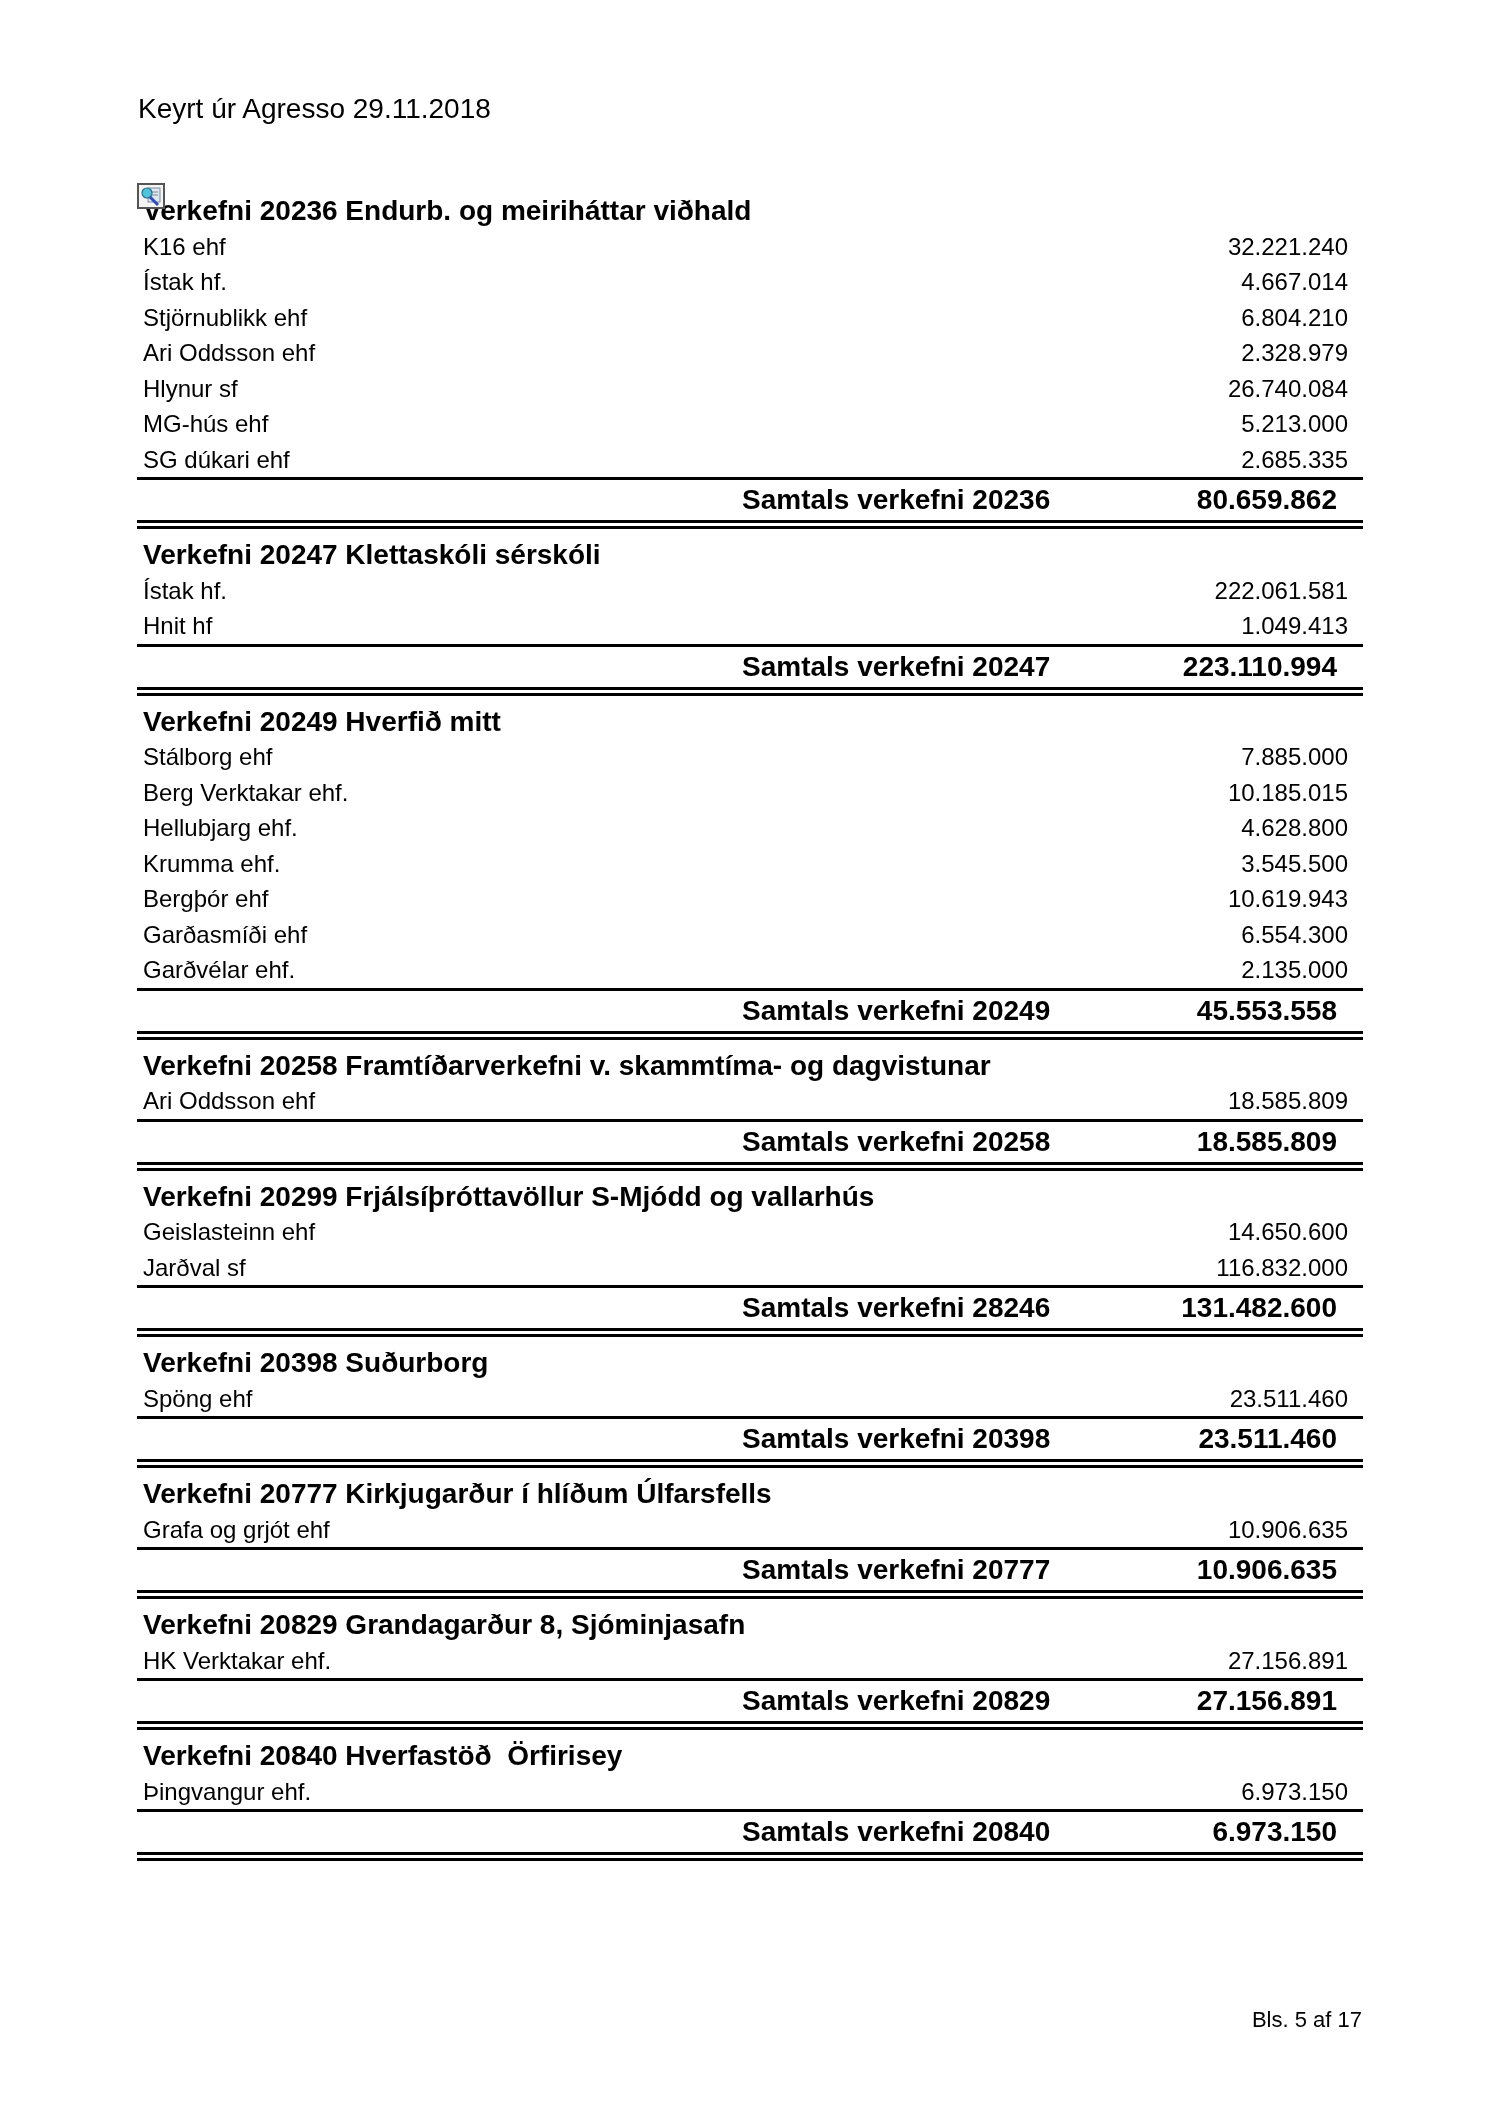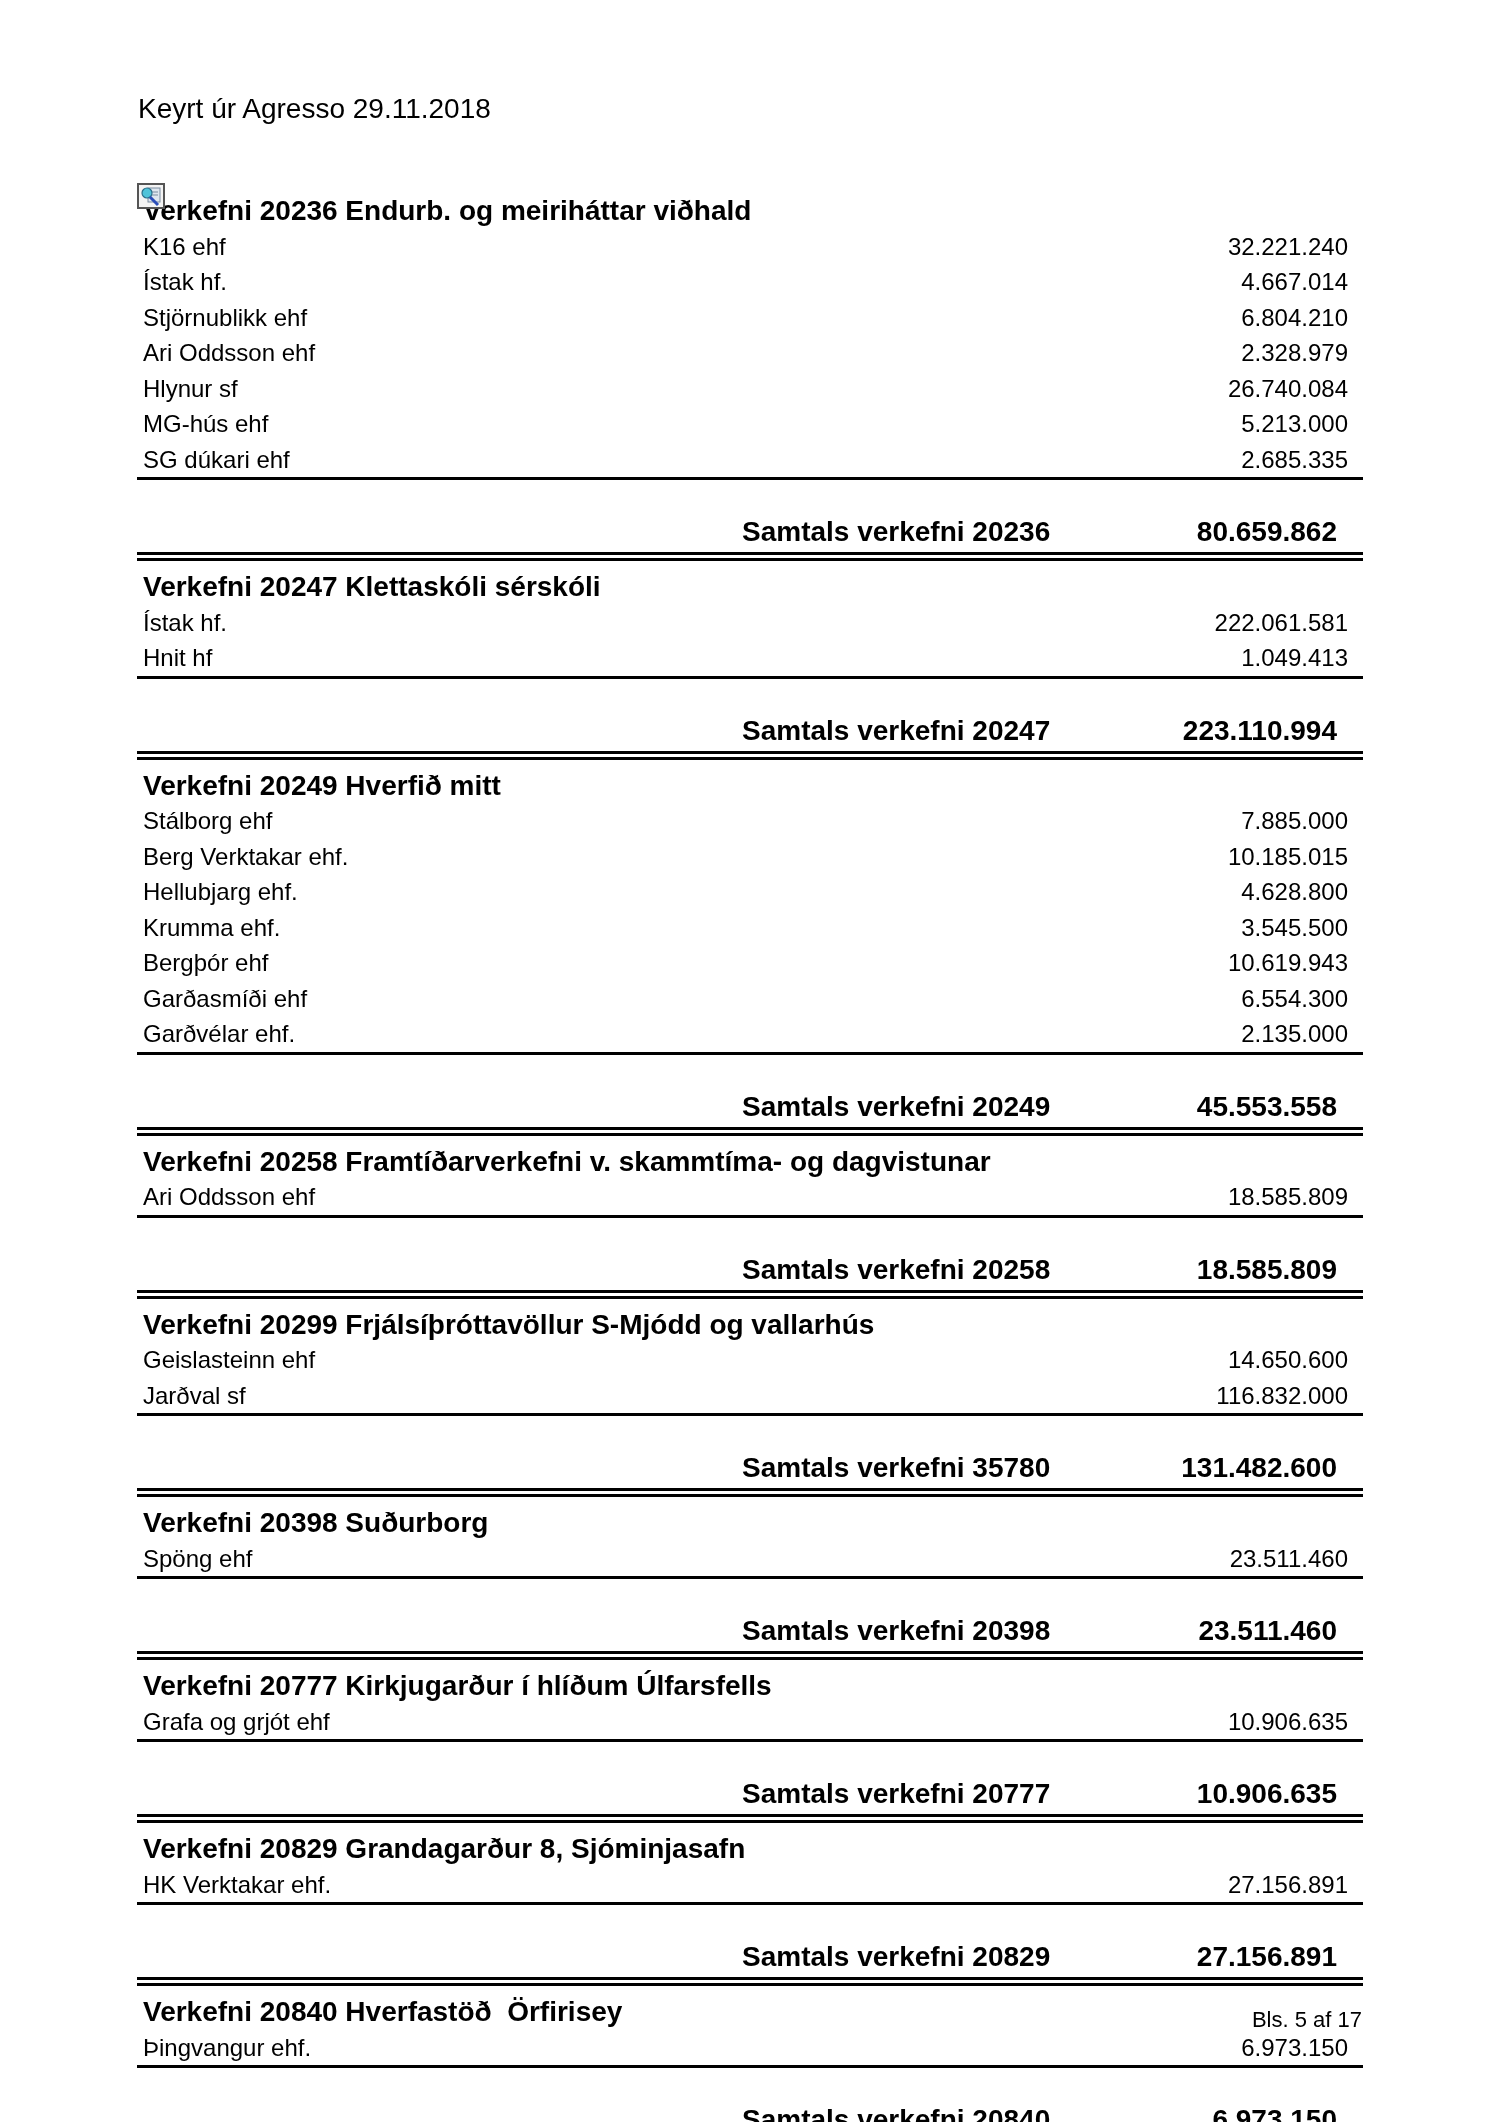--- a/index.html
+++ b/index.html
@@ -11,21 +11,21 @@
   .sec-heading { height: 35.5px; line-height: 35.5px; font-size: 28px; font-weight: bold;
                  padding-left: 6px; white-space: pre; position: relative; }
   .icon-box { position: absolute; left: 0; top: -10px; width: 28px; height: 26px;
               border: 2px solid #555; background: #f4f4f4; box-sizing: border-box; }
   .icon-box svg { width: 24px; height: 22px; display: block; }
   .row { height: 35.5px; line-height: 35.5px; font-size: 24px; display: flex;
          justify-content: space-between; padding: 0 15px 0 6px; }
   .row .amt { text-align: left; }
   .rule-single { height: 3px; background: #000; }
   .total-row { height: 40px; line-height: 40px; font-size: 28px; font-weight: bold;
-               position: relative; margin-top: 32px; }
+               position: relative; }
   .total-label { position: absolute; left: 605px; }
   .total-amt { position: absolute; right: 26px; }
   .rule-double { height: 3px; border-top: 3px solid #000; border-bottom: 3px solid #000; }
   .footer { position: absolute; right: 138px; top: 2007px; font-size: 22px; margin-left: 35px; }
 </style>
 </head>
 <body>
 
 <div class="run-header">Keyrt úr Agresso 29.11.2018</div>
 
@@ -145,21 +145,21 @@
       <div class="row">
         <span>Geislasteinn ehf</span>
         <span class="amt">14.650.600</span>
       </div>
       <div class="row">
         <span>Jarðval sf</span>
         <span class="amt">116.832.000</span>
       </div>
       <div class="rule-single"></div>
       <div class="total-row">
-        <span class="total-label">Samtals verkefni 35780</span>
+        <span class="total-label">Samtals verkefni 28246</span>
         <span class="total-amt">131.482.600</span>
       </div>
       <div class="rule-double"></div>
     </div>
     <div class="section">
       <div class="sec-heading"><span>Verkefni 20398 Suðurborg</span></div>
       <div class="row">
         <span>Spöng ehf</span>
         <span class="amt">23.511.460</span>
       </div>

